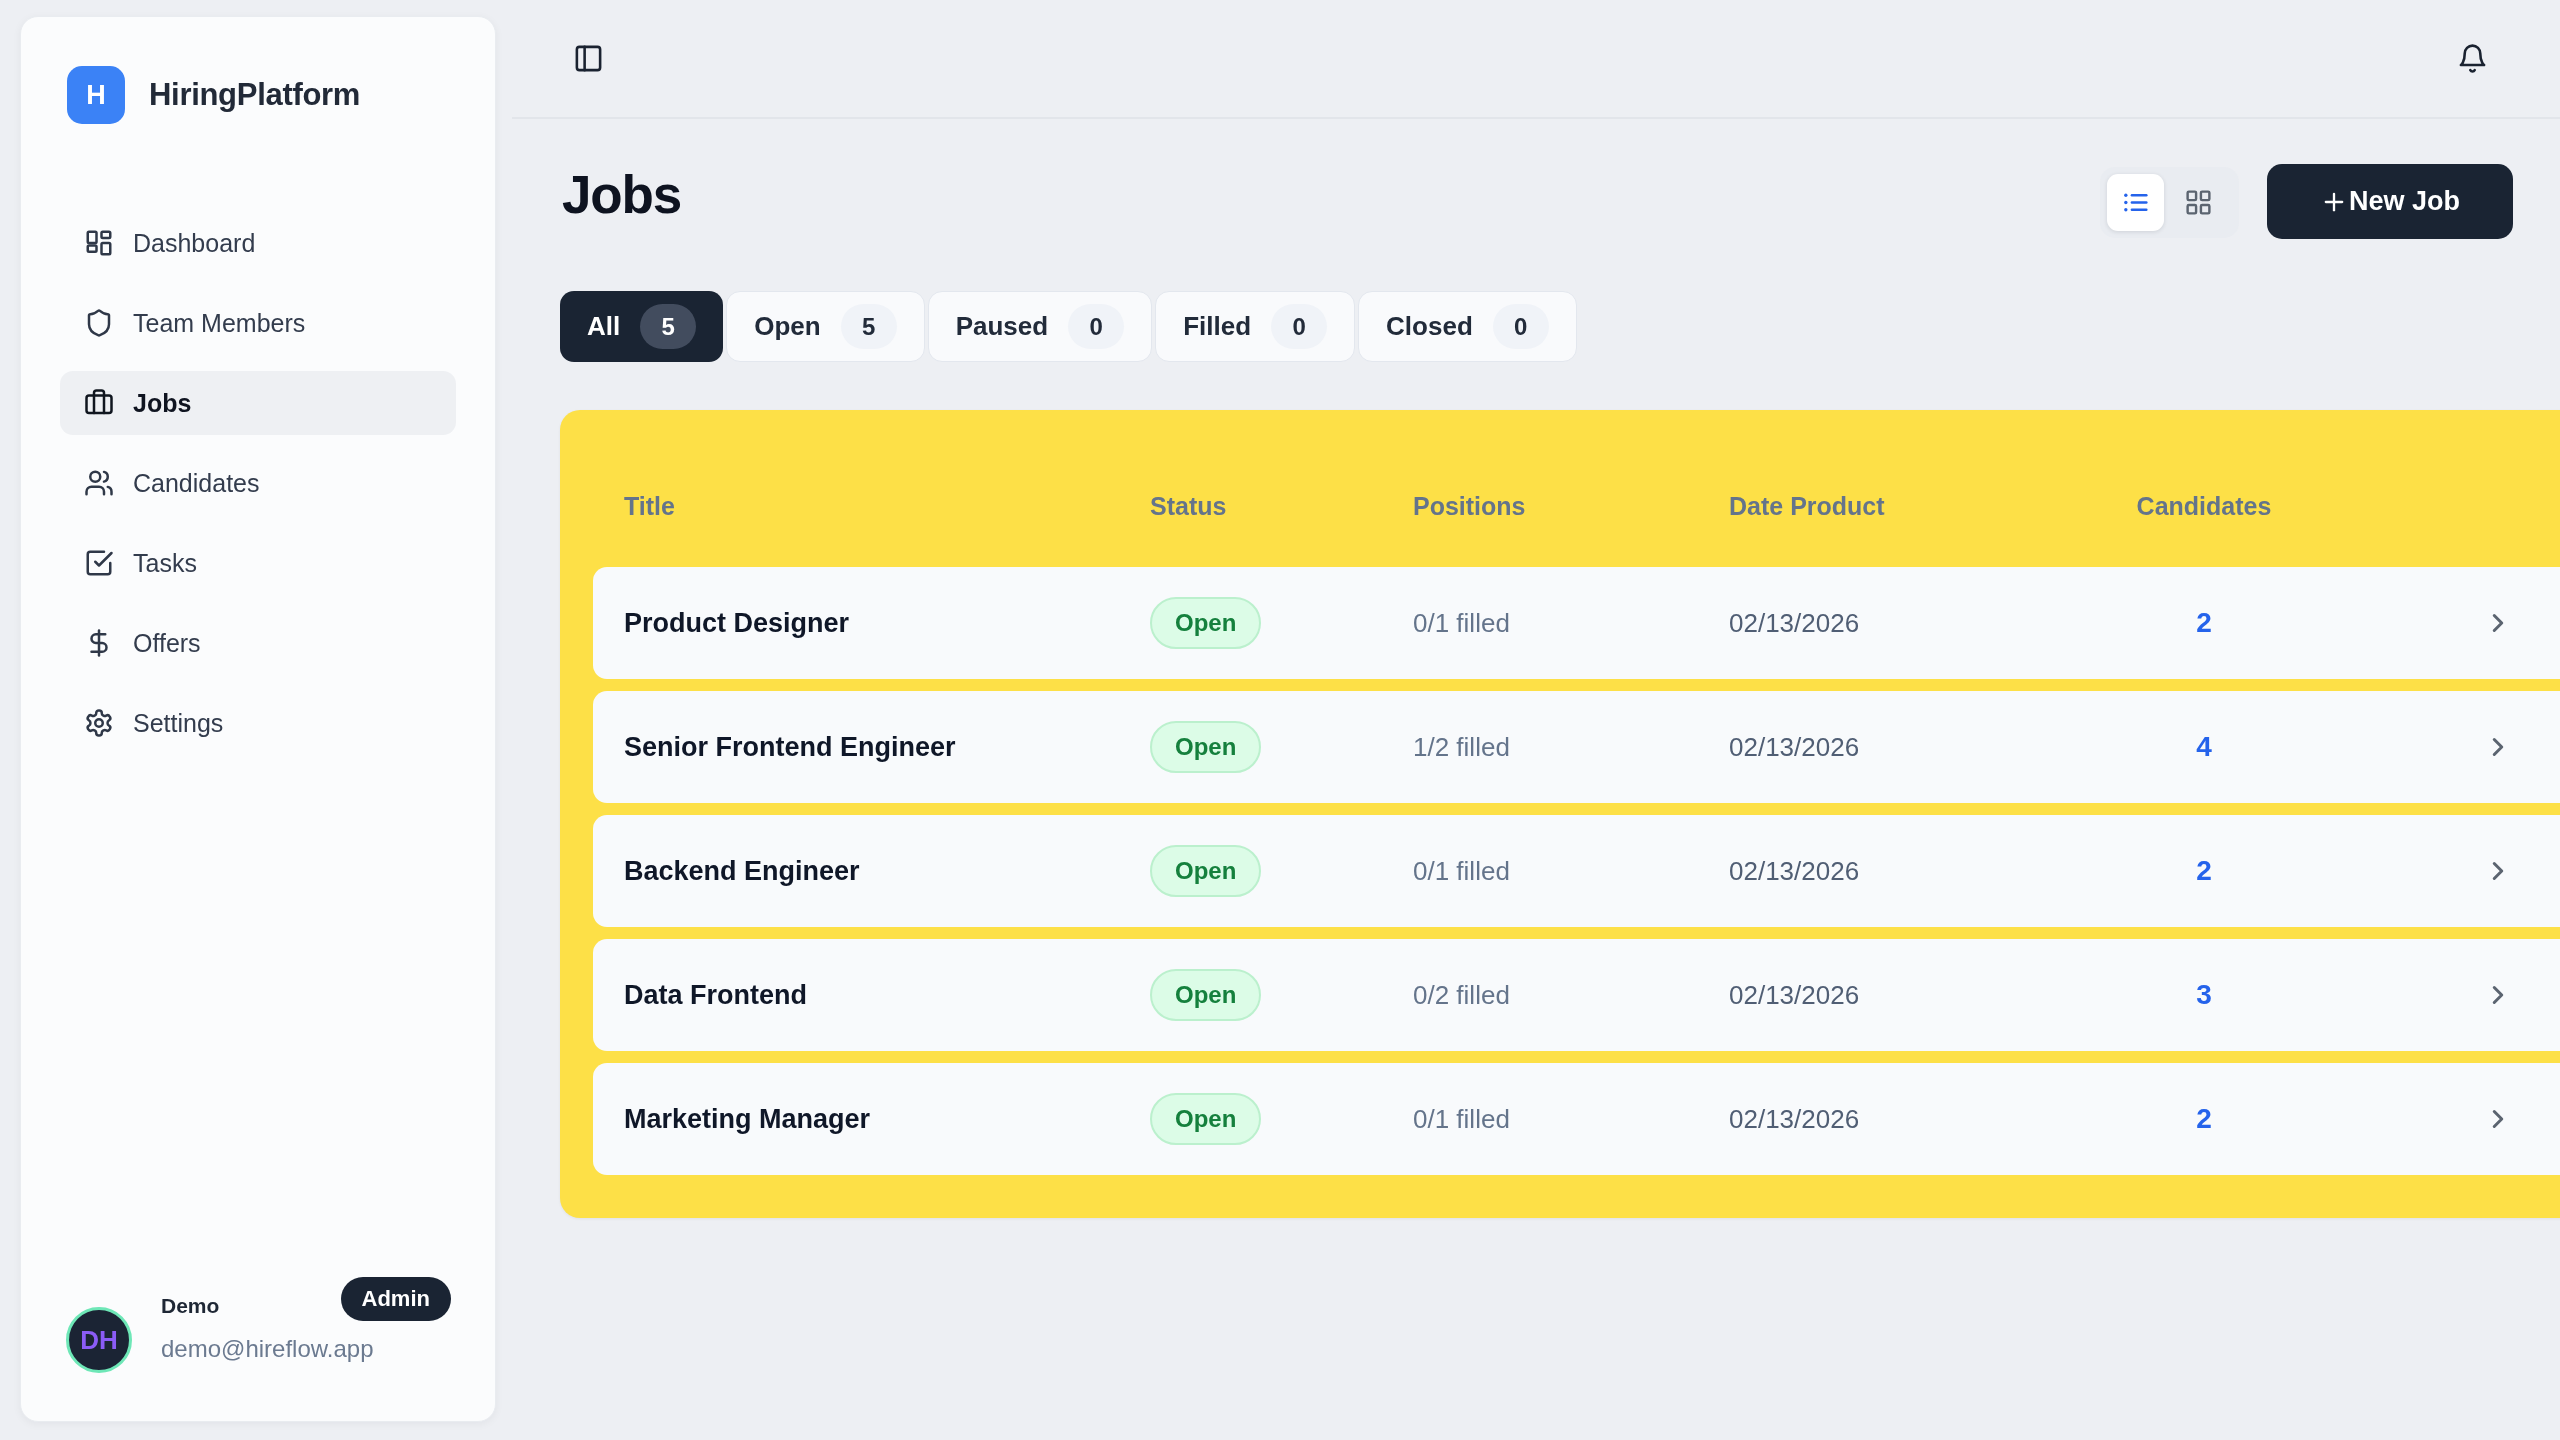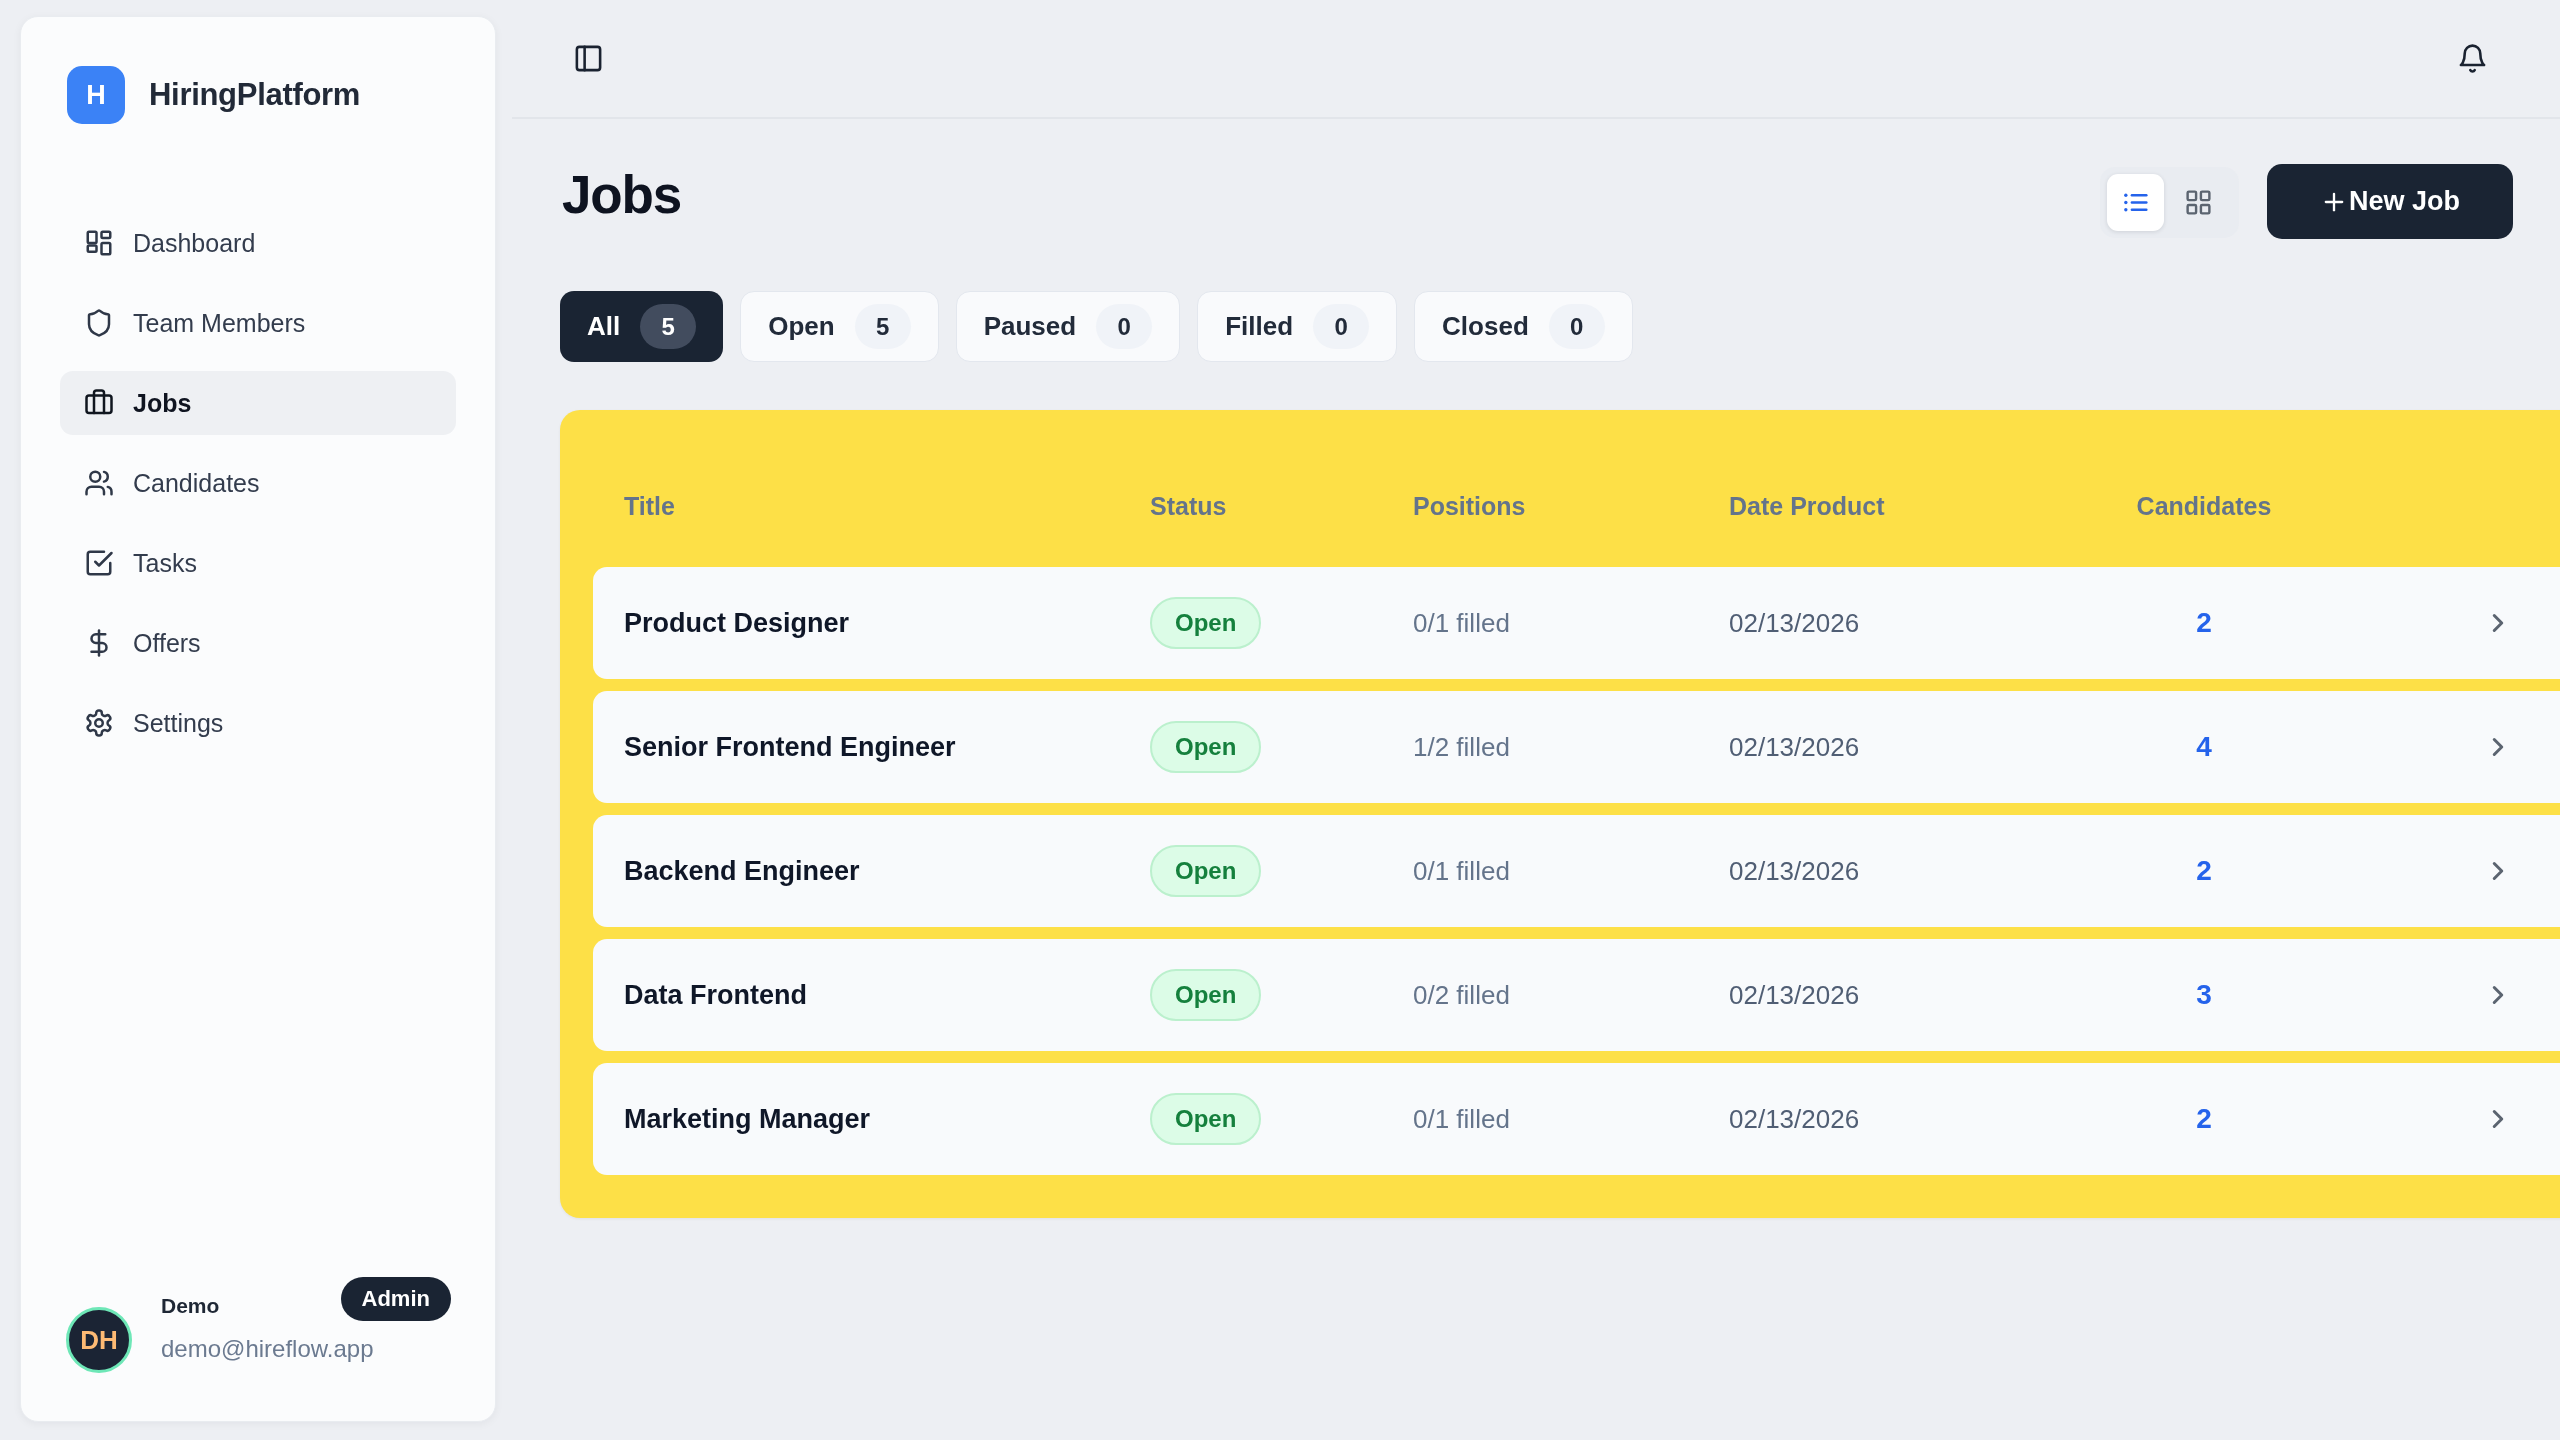--- a/index.html
+++ b/index.html
@@ -39,21 +39,21 @@
     gap:19px; padding:0 24px; font-size:25px; color:#333c4d; cursor:pointer;
   }
   .nav-item .icon { width:30px; height:30px; color:#2f3848; }
   .nav-item.active { background:#eef0f3; font-weight:700; color:#0f1420; }
   .nav-item.active .icon { color:#10161f; }
 
   .user-box { position:absolute; left:0; right:0; bottom:0; height:160px; }
   .avatar {
     position:absolute; left:45px; bottom:48px; width:66px; height:66px;
     border-radius:50%; background:#1b2434; border:3px solid #6ee7b7;
-    color:#fdba74; font-size:26px; font-weight:600;
+    color:#8b5cf6; font-size:26px; font-weight:600;
     display:flex; align-items:center; justify-content:center;
   }
   .user-name { position:absolute; left:140px; bottom:103px; font-size:21px; font-weight:700; color:#1e2735; }
   .user-email { position:absolute; left:140px; bottom:58px; font-size:24px; color:#6b7a90; }
   .role-badge {
     position:absolute; right:44px; bottom:100px;
     background:#1a2433; color:#ffffff; font-size:22px; font-weight:700;
     padding:9px 21px; border-radius:999px;
   }
 
@@ -91,21 +91,21 @@
   .view-btn.inactive { color:#5b6470; }
   .new-job-btn {
     position:absolute; left:2267px; top:164px; width:246px; height:75px;
     background:#1a2433; border-radius:15px; color:#ffffff; cursor:pointer;
     display:flex; align-items:center; justify-content:center; gap:1px;
     font-size:27px; font-weight:600;
   }
   .new-job-btn .icon { width:28px; height:28px; }
 
   
-  .filters { position:absolute; left:560px; top:291px; display:flex; gap:17px; }
+  .filters { position:absolute; left:560px; top:291px; display:flex; gap:3px; }
   .filter-btn {
     height:71px; border-radius:14px; display:flex; align-items:center;
     gap:20px; padding:0 27px; font-size:26px; font-weight:600; cursor:pointer;
   }
   .filter-btn.active { background:#1a2433; color:#ffffff; }
   .filter-btn.active .count-badge { background:#424c5e; color:#ffffff; }
   .filter-btn.inactive { background:#f9fafc; border:1.5px solid #e3e7ee; color:#222b3a; }
   .filter-btn.inactive .count-badge { background:#f0f3f8; color:#222b3a; }
   .count-badge {
     min-width:56px; height:45px; border-radius:999px; padding:0 14px;

